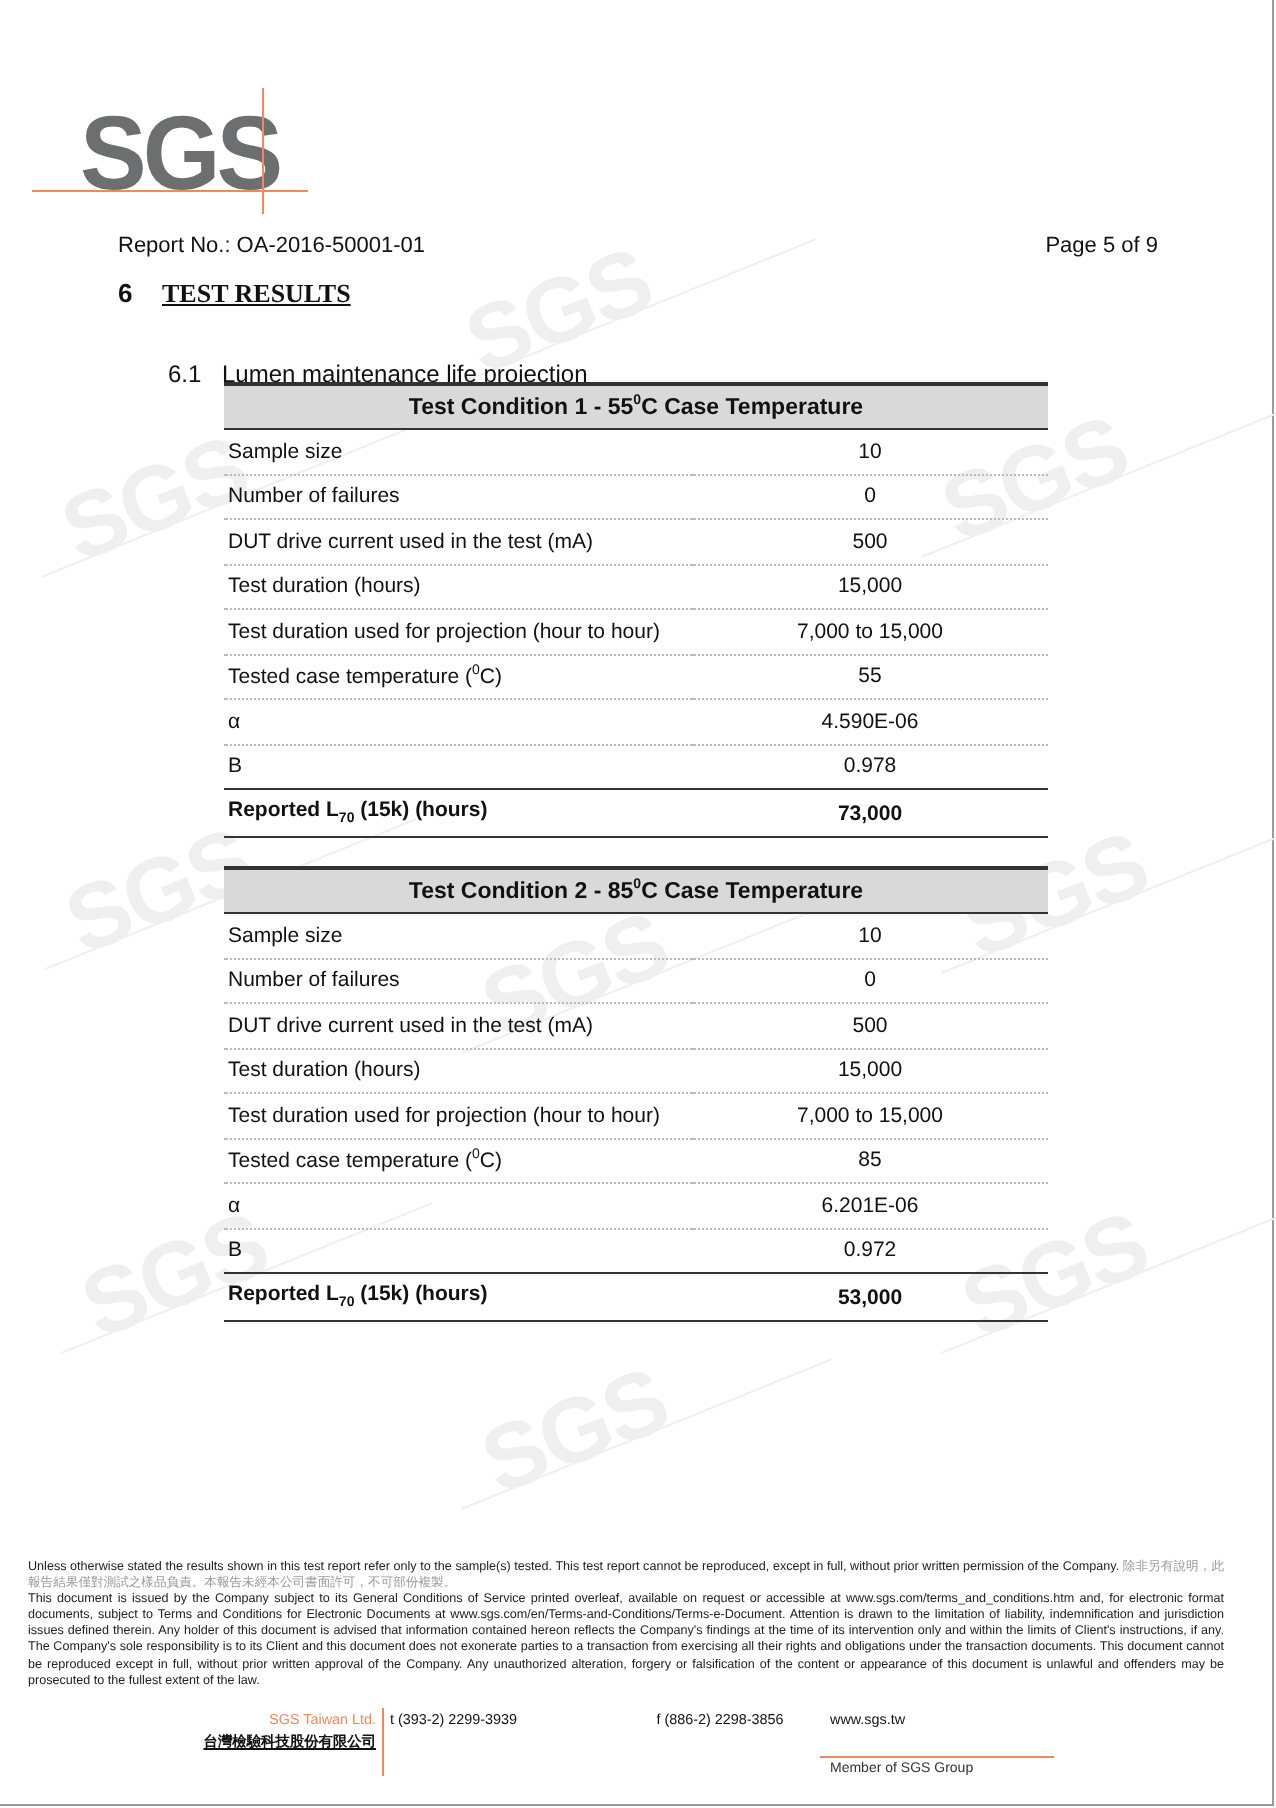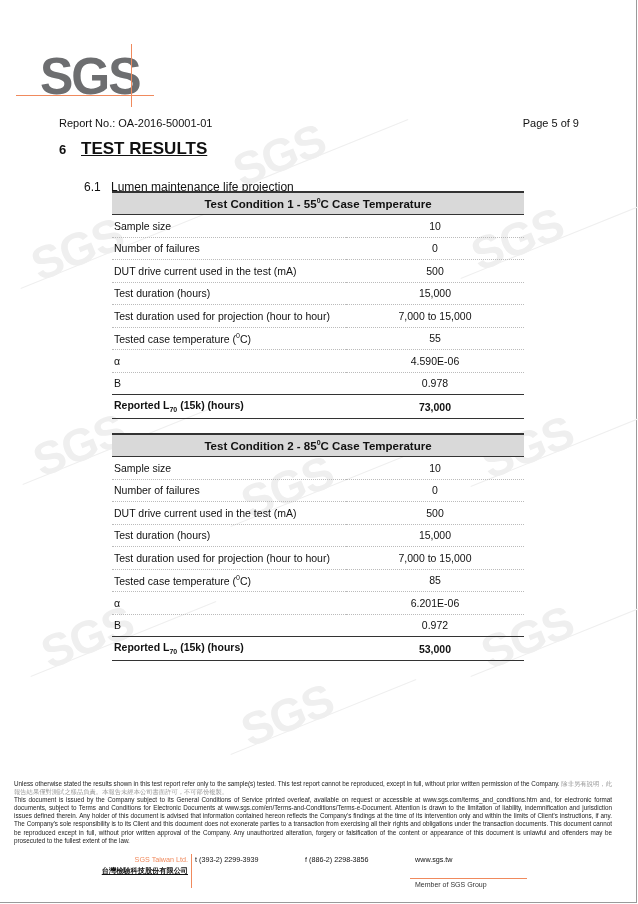--- a/index.html
+++ b/index.html
@@ -16,21 +16,21 @@
   
   .wm { position:absolute; font-weight:bold; font-size:46px; color:#efefef; transform:rotate(-22deg); letter-spacing:-1px; pointer-events:none; z-index:0; }
   .wm .wl { position:absolute; left:-20px; top:42px; width:200px; height:1px; background:#efefef; }
 
   .header-row { position:absolute; left:59px; top:117px; width:520px; font-size:11px; z-index:2; }
   .report-no { position:absolute; left:0; top:0; }
   .page-no { position:absolute; right:0; top:0;text-align:right; }
 
   .section-title { position:absolute; left:59px; top:139px; font-size:13px; font-weight:bold; z-index:2; }
   .section-num { display:inline-block; width:22px; font-family:"Liberation Sans", sans-serif; }
-  .section-label { font-family:Liberation Sans, sans-serif; text-decoration:underline; font-size:17px; }
+  .section-label { font-family:Liberation Serif, serif; text-decoration:underline; font-size:13px; }
 
   .subsection { position:absolute; left:84px; top:180px; font-size:12px; z-index:2; }
   .subsection .num { display:inline-block; width:27px; }
 
   table.cond { position:absolute; left:112px; width:412px; border-collapse:collapse; font-size:10.5px; z-index:2; }
   table.cond th { background:#d9d9d9; font-weight:bold; font-size:11.5px; height:21px; border-top:2px solid #333; border-bottom:1px solid #333; text-align:center; padding:0; }
   table.cond td { height:21.5px; padding:0 0 0 2px; border-bottom:1px dotted #bbb; }
   table.cond td.val { text-align:center; width:178px; padding:0; }
   table.cond tr.total td { font-weight:bold; border-top:1.5px solid #333; border-bottom:1.5px solid #333; height:23px; }
   table.cond tr.pre-total td { border-bottom:none; }
@@ -43,21 +43,21 @@
   .footer .cn { color:#999; }
 
   .contact { position:absolute; top:855px; font-size:7.2px; z-index:2; }
   .contact-left { left:60px; width:128px; text-align:right; }
   .contact-left .co { color:#f08a5d; }
   .contact-left .cn-name { font-weight:bold; font-size:7.2px; margin-top:2px; color:#111;text-decoration:underline; }
   .contact-vline { position:absolute; left:191px; top:854px; width:1px; height:34px; background:#f08a5d; }
   .contact-right { left:195px; width:340px; }
   .contact-right .row { height:13px; white-space:nowrap; }
   .contact-right .tel { display:inline-block; width:110px; }
-  .contact-right .fax { display:inline-block; width:110px; }
+  .contact-right .fax { display:inline-block; width:110px;text-align:center; }
   .contact-hline { position:absolute; left:410px; top:878px; width:117px; height:1px; background:#f08a5d; }
   .member { position:absolute; left:415px; top:881px; font-size:7px; color:#333; }
 </style>
 </head>
 <body>
 
 <div class="page-border"></div>
 
 <div class="wm" style="left:232px;top:128px;"><span>SGS</span><div class="wl"></div></div>
 <div class="wm" style="left:30px;top:222px;"><span>SGS</span><div class="wl"></div></div>

